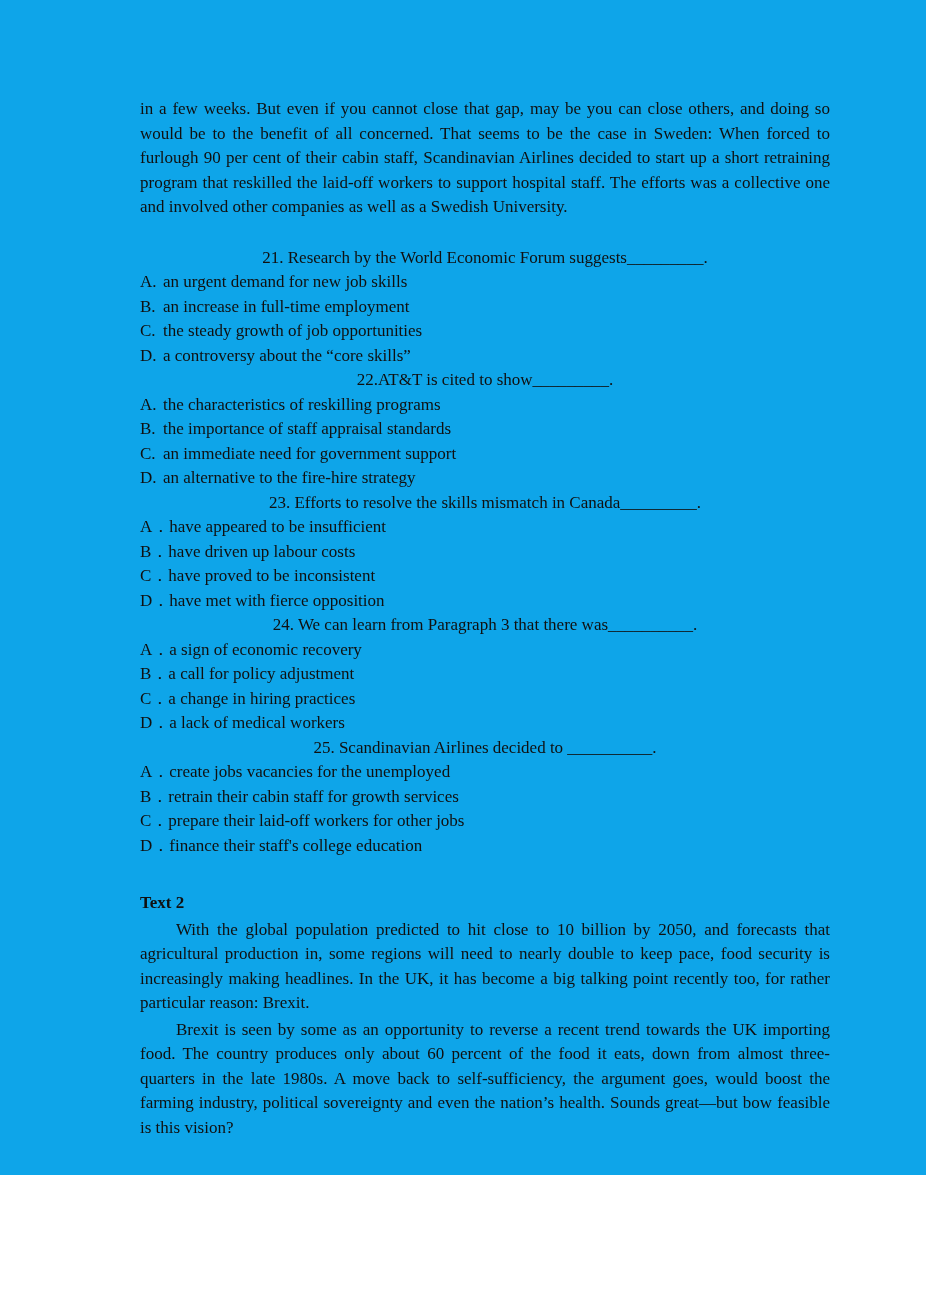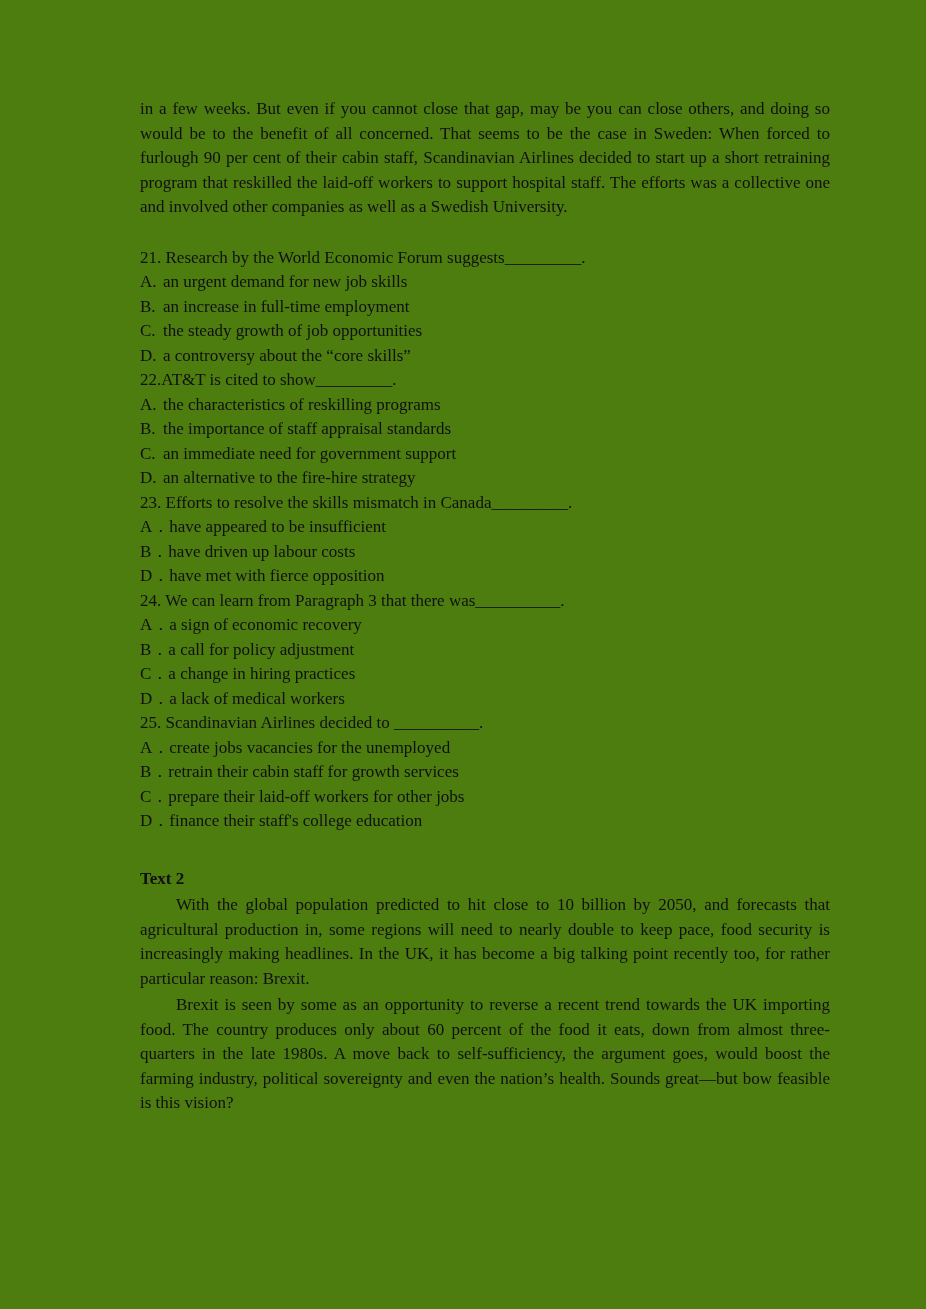--- a/index.html
+++ b/index.html
@@ -12,37 +12,38 @@
     height: 1309px;
     overflow: hidden;
     color: #101010;
     font-family: "Liberation Serif", "DejaVu Serif", serif;
     font-size: 17px;
     line-height: 24.5px;
   }
   .page {
     box-sizing: border-box;
     width: 926px;
-    height: 1309px;
+    height: 1175px;
     padding: 97px 96px 0 140px;
-    background: #4d7c0f;
+    background: #0ea5e9;
   }
   .para {
     margin: 0;
     text-align: justify;
   }
   .para.indent {
     text-indent: 36px;
   }
   .questions {
     margin-top: 26px;
   }
   .stem {
     margin: 0;
     white-space: pre-wrap;
+    text-align: center;
   }
   .opt {
     margin: 0;
   }
   .opt-label {
     display: inline-block;
     min-width: 23px;
   }
   .section-heading {
     margin-top: 33px;
@@ -75,20 +76,21 @@
       <p class="opt"><span class="opt-label">A.</span><span class="opt-text">the characteristics of reskilling programs</span></p>
       <p class="opt"><span class="opt-label">B.</span><span class="opt-text">the importance of staff appraisal standards</span></p>
       <p class="opt"><span class="opt-label">C.</span><span class="opt-text">an immediate need for government support</span></p>
       <p class="opt"><span class="opt-label">D.</span><span class="opt-text">an alternative to the fire-hire strategy</span></p>
     </div>
 
     <div>
       <p class="stem">23. Efforts to resolve the skills mismatch in Canada_________.</p>
       <p class="opt"><span class="opt-label">A．</span><span class="opt-text">have appeared to be insufficient</span></p>
       <p class="opt"><span class="opt-label">B．</span><span class="opt-text">have driven up labour costs</span></p>
+      <p class="opt"><span class="opt-label">C．</span><span class="opt-text">have proved to be inconsistent</span></p>
       <p class="opt"><span class="opt-label">D．</span><span class="opt-text">have met with fierce opposition</span></p>
     </div>
 
     <div>
       <p class="stem">24. We can learn from Paragraph 3 that there was__________.</p>
       <p class="opt"><span class="opt-label">A．</span><span class="opt-text">a sign of economic recovery</span></p>
       <p class="opt"><span class="opt-label">B．</span><span class="opt-text">a call for policy adjustment</span></p>
       <p class="opt"><span class="opt-label">C．</span><span class="opt-text">a change in hiring practices</span></p>
       <p class="opt"><span class="opt-label">D．</span><span class="opt-text">a lack of medical workers</span></p>
     </div>

